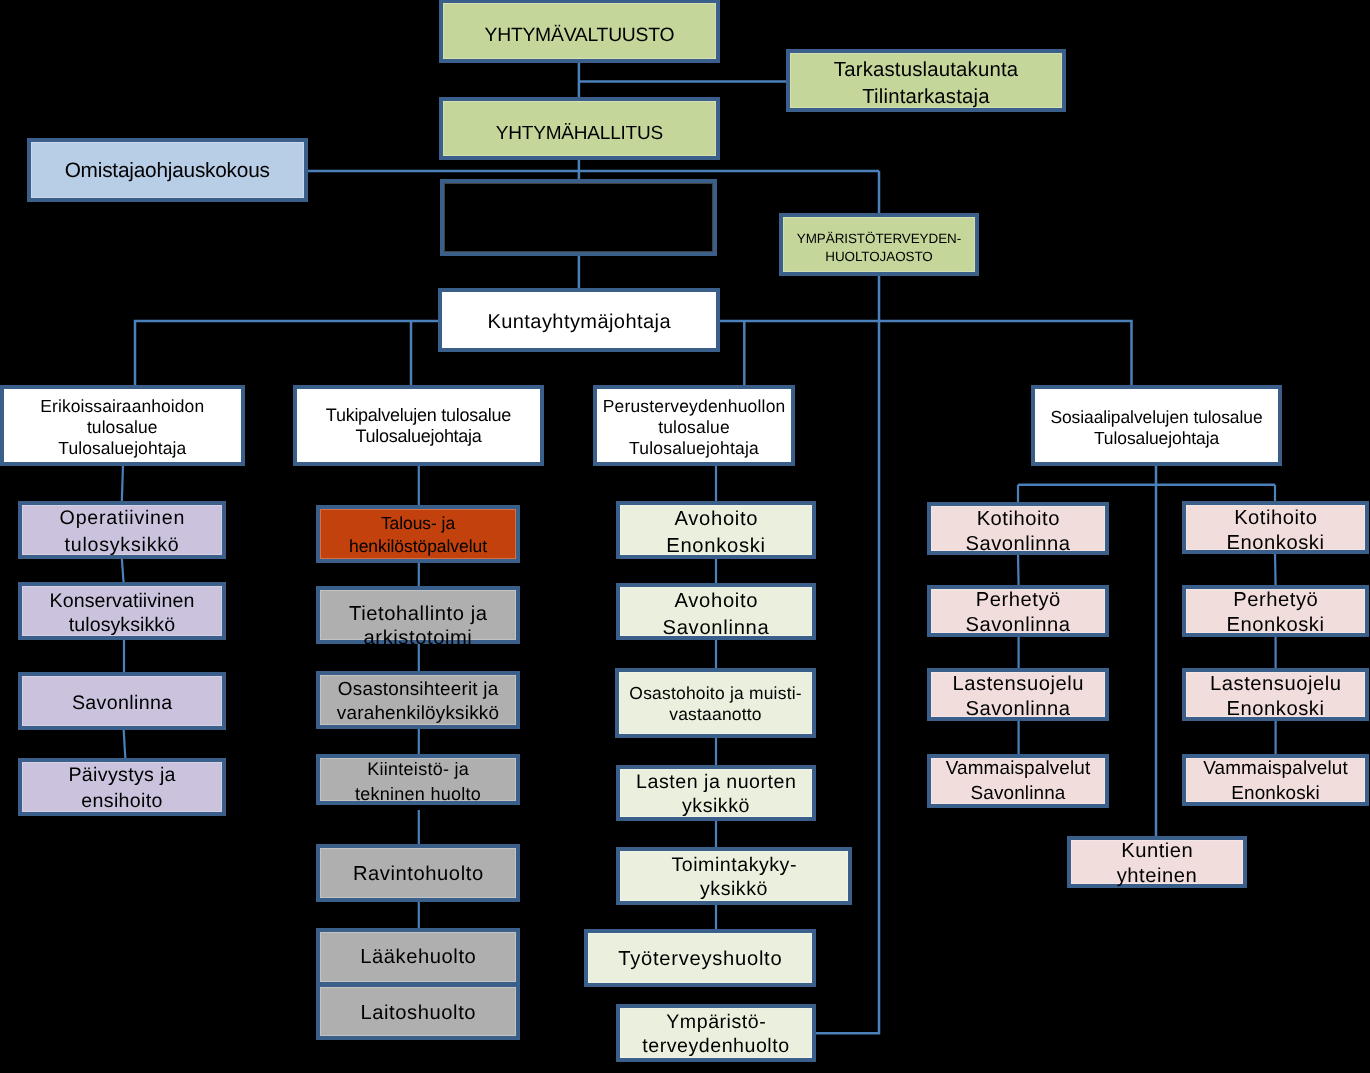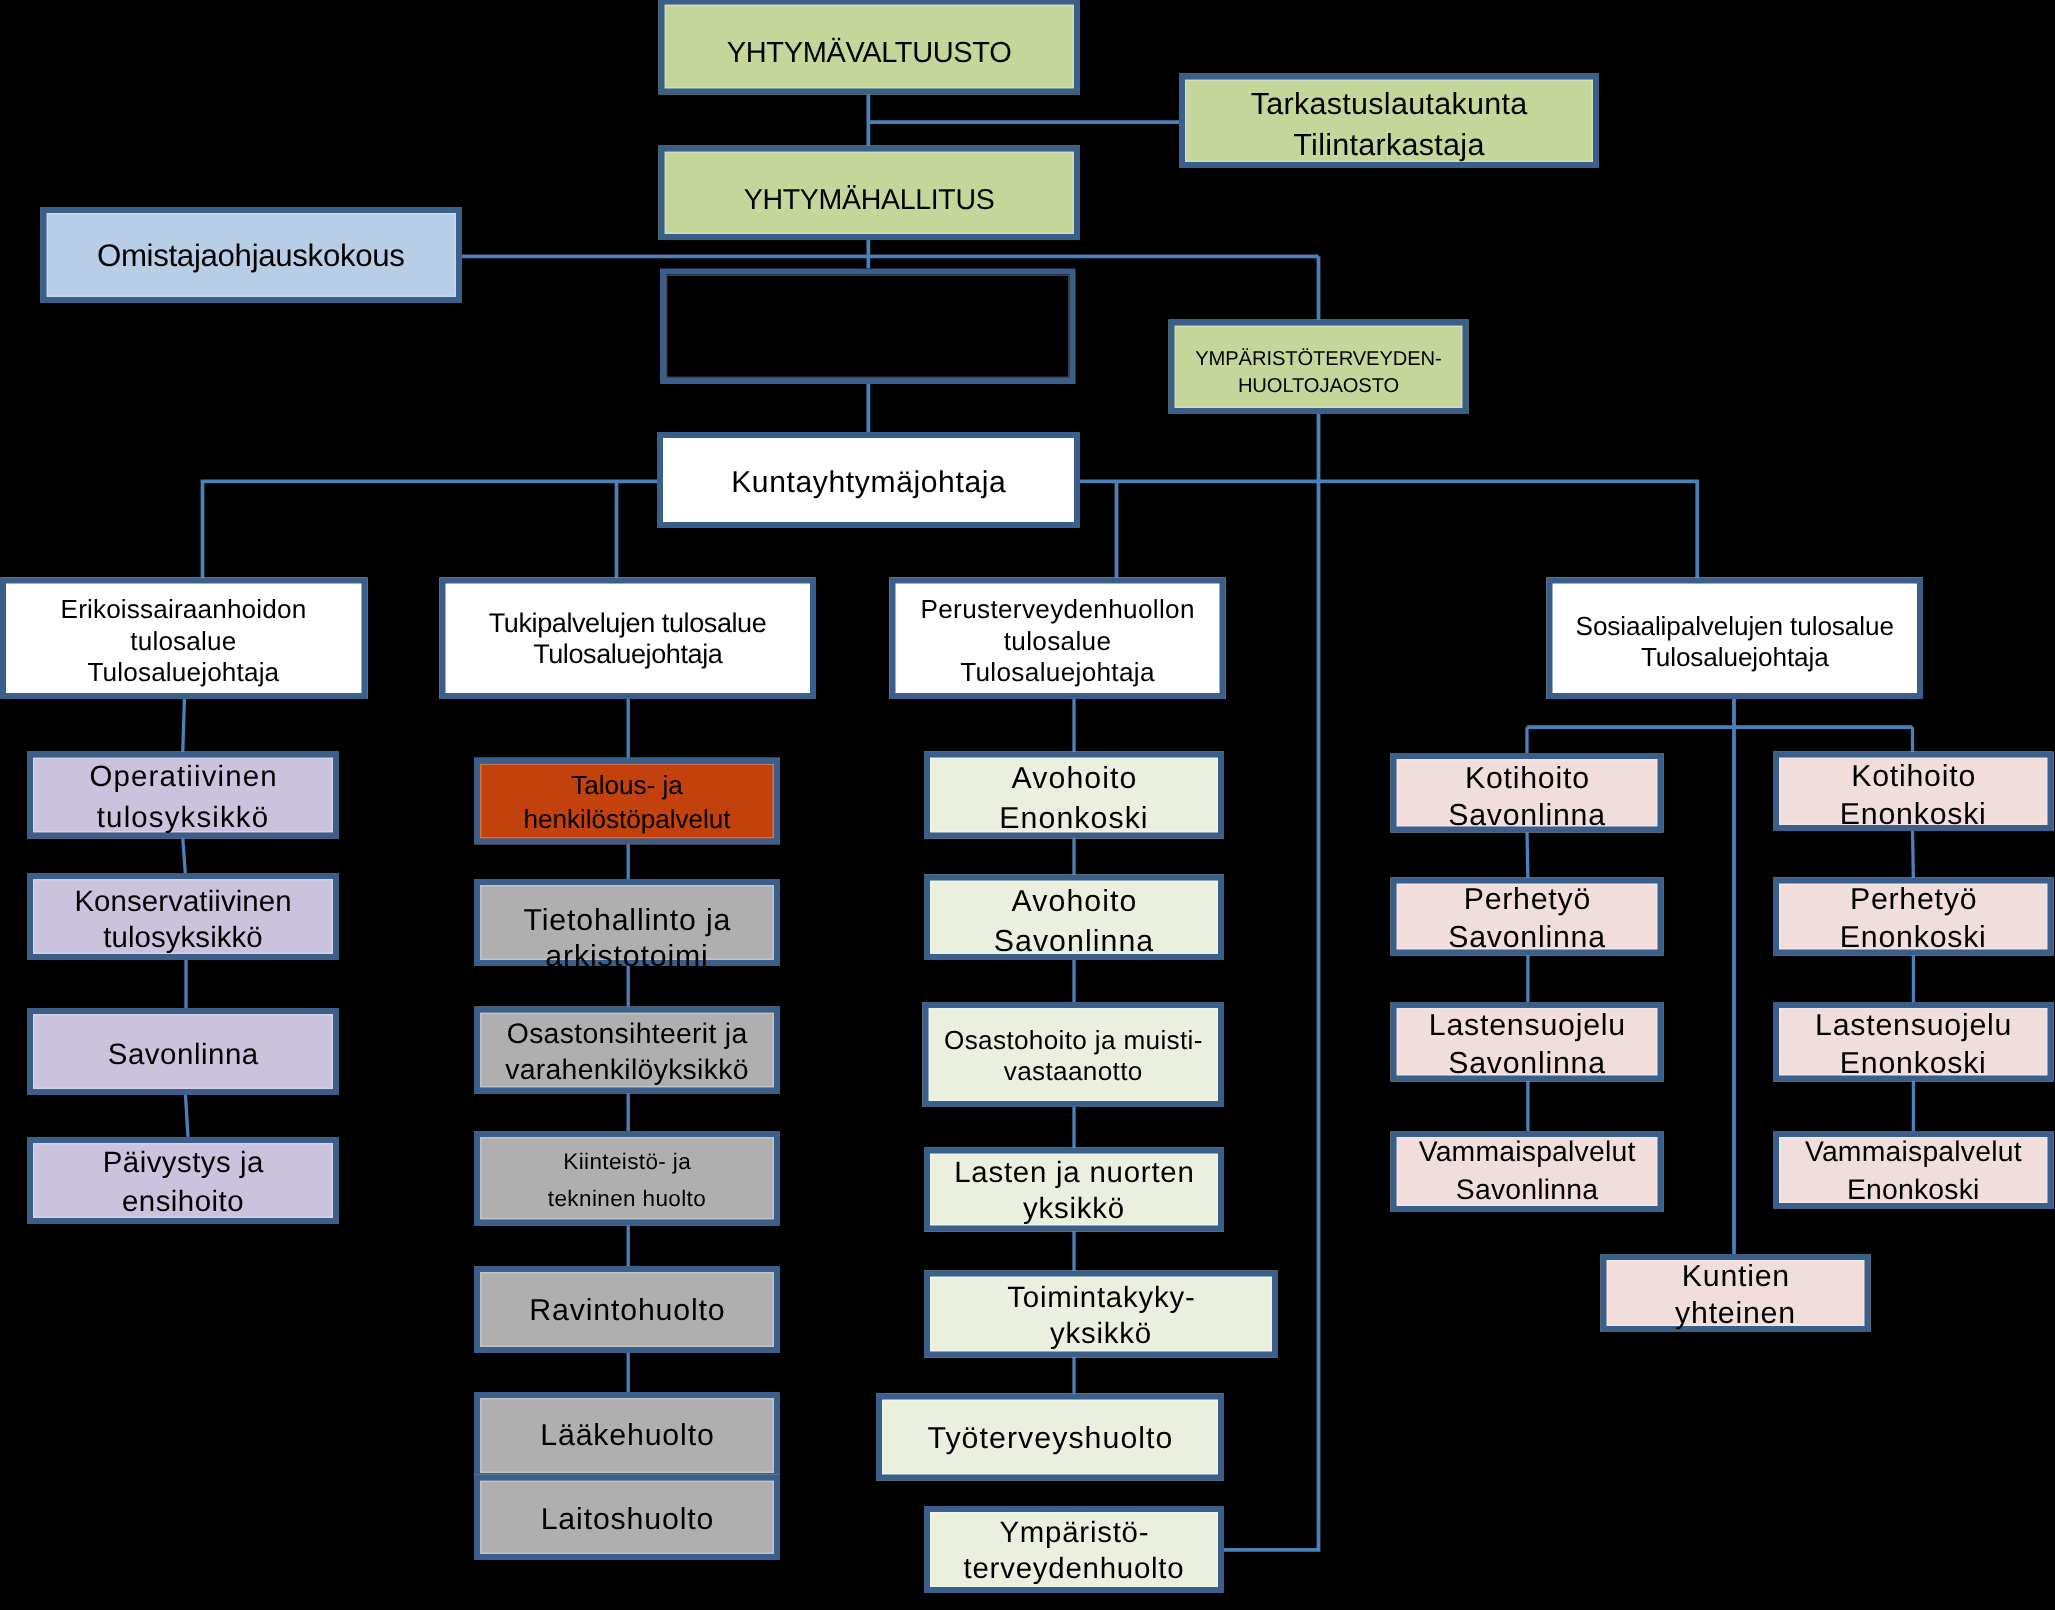--- a/index.html
+++ b/index.html
@@ -78,21 +78,21 @@
       </div>
     <div class="node" style="left: 438px; top: 288px; width: 282px; height: 64px; background: rgb(255, 255, 255); border-color: rgb(57, 95, 138); font-size: 20.06px; line-height: 26px; letter-spacing: 0.412px; text-indent: 0.412px; padding-top: 3.2px;">
         <span>Kuntayhtymäjohtaja</span>
       </div>
     <div class="node" style="left: -0.5px; top: 385px; width: 245.5px; height: 81px; background: rgb(255, 255, 255); border-color: rgb(57, 95, 138); font-size: 17.44px; line-height: 21px; letter-spacing: 0.099px; text-indent: 0.099px; padding-top: 4px;">
         <span>Erikoissairaanhoidon<br>tulosalue<br>Tulosaluejohtaja</span>
       </div>
     <div class="node" style="left: 293px; top: 385px; width: 251px; height: 81px; background: rgb(255, 255, 255); border-color: rgb(57, 95, 138); font-size: 18.03px; line-height: 21px; letter-spacing: -0.274px; text-indent: -0.274px; padding-top: 1.2px;">
         <span>Tukipalvelujen tulosalue<br>Tulosaluejohtaja</span>
       </div>
-    <div class="node" style="left: 593px; top: 385px; width: 224px; height: 81px; background: rgb(255, 255, 255); border-color: rgb(57, 95, 138); font-size: 17.44px; line-height: 21px; letter-spacing: 0.2141px; text-indent: 0.2141px; padding-top: 4.8px;">
+    <div class="node" style="left: 593px; top: 385px; width: 202px; height: 81px; background: rgb(255, 255, 255); border-color: rgb(57, 95, 138); font-size: 17.44px; line-height: 21px; letter-spacing: 0.2141px; text-indent: 0.2141px; padding-top: 4.8px;">
         <span>Perusterveydenhuollon<br>tulosalue<br>Tulosaluejohtaja</span>
       </div>
     <div class="node" style="left: 1031px; top: 385px; width: 251px; height: 81px; background: rgb(255, 255, 255); border-color: rgb(57, 95, 138); font-size: 17.44px; line-height: 21px; letter-spacing: -0.0746px; text-indent: -0.0746px; padding-top: 4.8px;">
         <span>Sosiaalipalvelujen tulosalue<br>Tulosaluejohtaja</span>
       </div>
     <div class="node" style="left: 18px; top: 501px; width: 208px; height: 58px; background: rgb(203, 194, 221); border-color: rgb(57, 95, 138); font-size: 19.62px; line-height: 26.5px; letter-spacing: 0.7687px; text-indent: 0.7687px; padding-top: 3.2px;">
         <span>Operatiivinen<br>tulosyksikkö</span>
       </div>
     <div class="node" style="left: 18px; top: 582px; width: 208px; height: 58px; background: rgb(203, 194, 221); border-color: rgb(57, 95, 138); font-size: 19.62px; line-height: 24.5px; letter-spacing: 0.058px; text-indent: 0.058px; padding-top: 4px;">
         <span>Konservatiivinen<br>tulosyksikkö</span>
@@ -105,21 +105,21 @@
       </div>
     <div class="node" style="left: 316px; top: 505px; width: 204px; height: 58px; background: #c2410c; border-color: rgb(57, 95, 138); font-size: 17.44px; line-height: 22.6px; letter-spacing: -0.041px; text-indent: -0.041px; padding-top: 2px;">
         <span>Talous- ja<br>henkilöstöpalvelut</span>
       </div>
     <div class="node" style="left: 316px; top: 586px; width: 204px; height: 58px; background: rgb(175, 175, 175); border-color: rgb(57, 95, 138); font-size: 20.2px; line-height: 24.5px; letter-spacing: 0.5641px; text-indent: 0.5641px; padding-top: 22px;">
         <span>Tietohallinto ja<br>arkistotoimi</span>
       </div>
     <div class="node" style="left: 316px; top: 671px; width: 204px; height: 58px; background: rgb(175, 175, 175); border-color: rgb(57, 95, 138); font-size: 18.9px; line-height: 24.5px; letter-spacing: 0.2139px; text-indent: 0.2139px; padding-top: 4px;">
         <span>Osastonsihteerit ja<br>varahenkilöyksikkö</span>
       </div>
-    <div class="node" style="left: 316px; top: 754px; width: 204px; height: 63px; background: rgb(175, 175, 175); border-color: rgb(57, 95, 138); font-size: 15px; line-height: 24.5px; letter-spacing: 0.2533px; text-indent: 0.2533px; padding-top: 4px;">
+    <div class="node" style="left: 316px; top: 754px; width: 204px; height: 51px; background: rgb(175, 175, 175); border-color: rgb(57, 95, 138); font-size: 18px; line-height: 24.5px; letter-spacing: 0.2533px; text-indent: 0.2533px; padding-top: 4px;">
         <span>Kiinteistö- ja<br>tekninen huolto</span>
       </div>
     <div class="node" style="left: 316px; top: 844px; width: 204px; height: 58px; background: rgb(175, 175, 175); border-color: rgb(57, 95, 138); font-size: 20.2px; line-height: 26px; letter-spacing: 0.5647px; text-indent: 0.5647px; padding-top: 1.6px;">
         <span>Ravintohuolto</span>
       </div>
     <div class="node" style="left: 316px; top: 928px; width: 204px; height: 58px; background: rgb(175, 175, 175); border-color: rgb(57, 95, 138); font-size: 20.2px; line-height: 26px; letter-spacing: 0.5647px; text-indent: 0.5647px;">
         <span>Lääkehuolto</span>
       </div>
     <div class="node" style="left: 316px; top: 983px; width: 204px; height: 57px; background: rgb(175, 175, 175); border-color: rgb(57, 95, 138); font-size: 20.2px; line-height: 26px; letter-spacing: 0.5647px; text-indent: 0.5647px; padding-top: 2px;">
         <span>Laitoshuolto</span>

